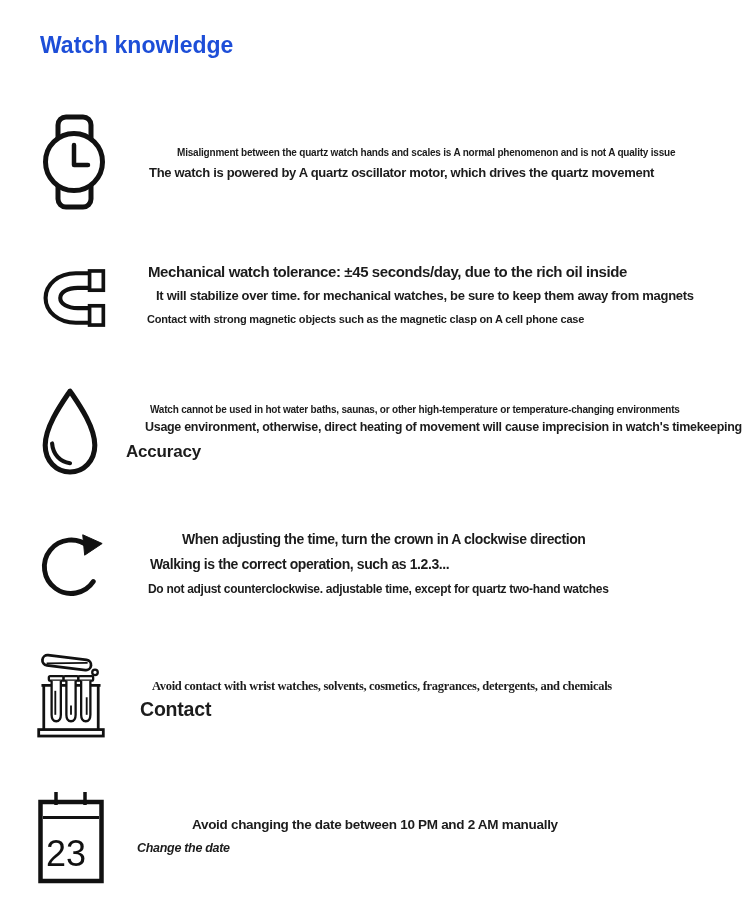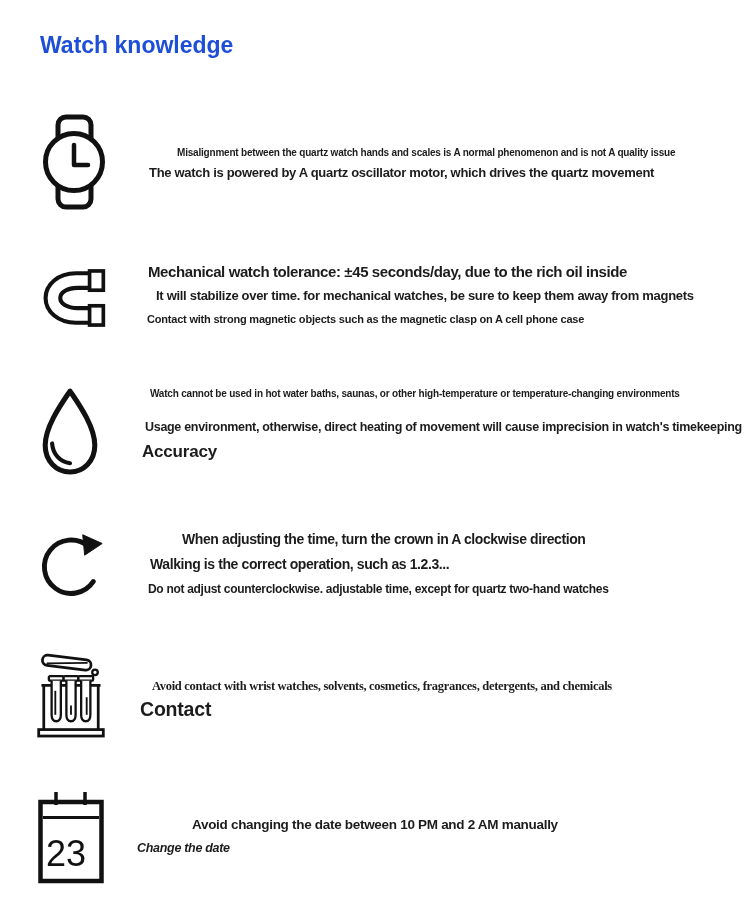--- a/index.html
+++ b/index.html
@@ -60,23 +60,23 @@
     <div class="line t-lg" style="left:148px;top:263px;">Mechanical watch tolerance: ±45 seconds/day, due to the rich oil inside</div>
     <div class="line t-md" style="left:156px;top:288px;">It will stabilize over time. for mechanical watches, be sure to keep them away from magnets</div>
     <div class="line t-sm" style="left:147px;top:313px;">Contact with strong magnetic objects such as the magnetic clasp on A cell phone case</div>
   </div>
 
   <div>
     <svg class="icon" style="left:36px;top:385px;" width="68" height="93" viewBox="0 0 74 100">
       <path d="M37 6 C29 18 10 44 10 65 C10 82 22 94 37 94 C52 94 64 82 64 65 C64 44 45 18 37 6 Z" fill="#fff" stroke="#111" stroke-width="5.5" stroke-linejoin="round"></path>
       <path d="M17.5 63 C18.5 75 26 83 37 84.5" fill="none" stroke="#111" stroke-width="4.5" stroke-linecap="round"></path>
     </svg>
-    <div class="line t-xs" style="left:138px;top:388px;">Watch cannot be used in hot water baths, saunas, or other high-temperature or temperature-changing environments</div>
+    <div class="line t-xs" style="left:138px;top:404px;">Watch cannot be used in hot water baths, saunas, or other high-temperature or temperature-changing environments</div>
     <div class="line t-md2" style="left:145px;top:420px;">Usage environment, otherwise, direct heating of movement will cause imprecision in watch's timekeeping</div>
-    <div class="line t-xl" style="left:142px;top:442px;">Accuracy</div>
+    <div class="line t-xl" style="left:126px;top:442px;">Accuracy</div>
   </div>
 
   <div>
     <svg class="icon" style="left:38px;top:522px;" width="70" height="80" viewBox="0 0 72 82">
       <path d="M52 25 A27.5 27.5 0 1 0 57 61" fill="none" stroke="#111" stroke-width="5" stroke-linecap="round"></path>
       <path d="M46 13 L66 22 L48 34 Z" fill="#111" stroke="#111" stroke-width="1"></path>
     </svg>
     <div class="line t-lg2" style="left:182px;top:531px;">When adjusting the time, turn the crown in A clockwise direction</div>
     <div class="line t-lg2" style="left:150px;top:556px;">Walking is the correct operation, such as 1.2.3...</div>
     <div class="line t-md3" style="left:148px;top:582px;">Do not adjust counterclockwise. adjustable time, except for quartz two-hand watches</div>

